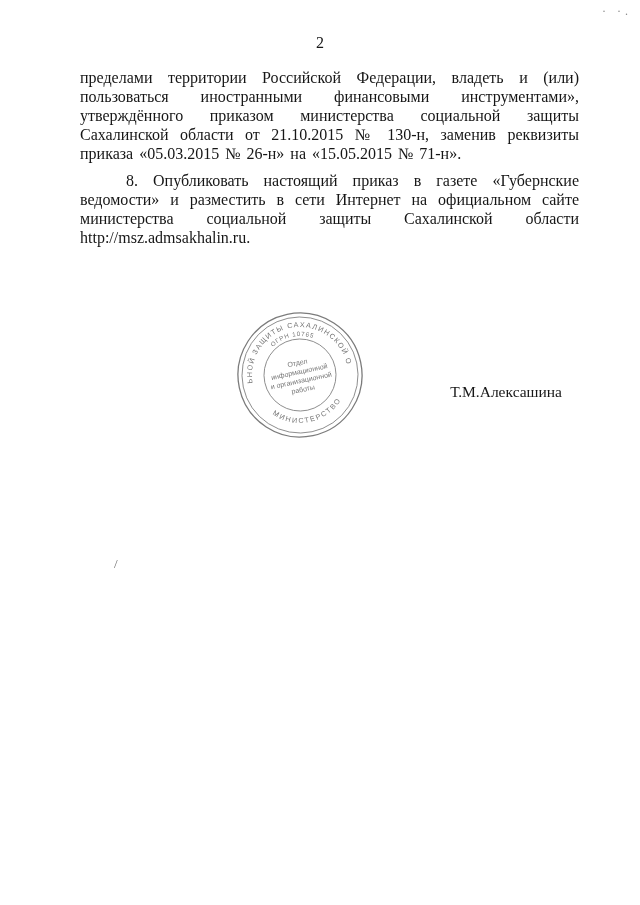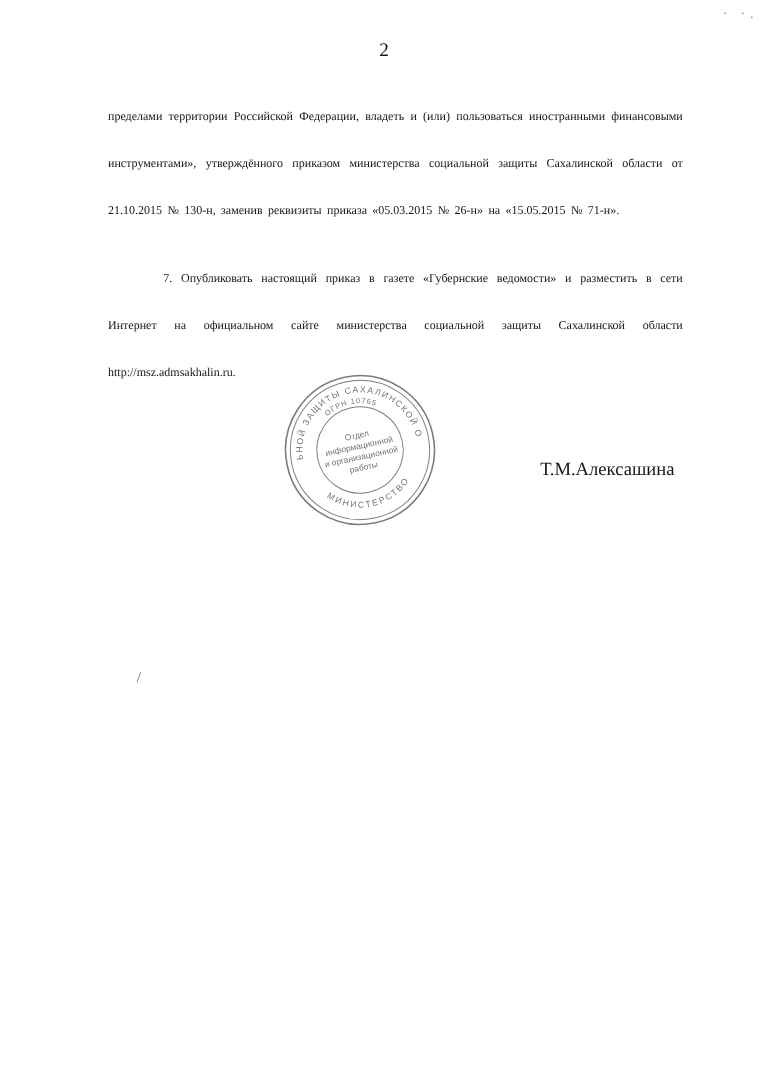--- a/index.html
+++ b/index.html
@@ -24,23 +24,23 @@
     text-align: center;
     font-size: 16px;
   }
   .content {
     position: absolute;
     top: 60px;
     left: 72px;
     width: 515px;
   }
   .para {
-    margin: 18px;
-    font-size: 10px;
-    line-height: 39px;
+    margin: 8px;
+    font-size: 16px;
+    line-height: 19px;
     text-align: justify;
     word-spacing: 2px;
   }
   .para.indented {
     text-indent: 46px;
   }
   .sig-block {
     position: absolute;
     top: 360px;
     left: 72px;
@@ -100,21 +100,21 @@
 
 <div class="page">
 
   <div class="artifact-tr">· ·.</div>
   <div class="artifact-stray">/</div>
 
   <div class="page-number">2</div>
 
   <div class="content">
     <p class="para">пределами территории Российской Федерации, владеть и (или) пользоваться иностранными финансовыми инструментами», утверждённого приказом министерства социальной защиты Сахалинской области от 21.10.2015 № 130-н, заменив реквизиты приказа «05.03.2015 № 26-н» на «15.05.2015 № 71-н».</p>
-    <p class="para indented">7. Опубликовать настоящий приказ в газете «Губернские ведомости» и разместить в сети Интернет на официальном сайте министерства социальной защиты Сахалинской области http://msz.admsakhalin.ru.</p>
+    <p class="para indented">8. Опубликовать настоящий приказ в газете «Губернские ведомости» и разместить в сети Интернет на официальном сайте министерства социальной защиты Сахалинской области http://msz.admsakhalin.ru.</p>
   </div>
 
   <div class="sig-block">
     <div class="sig-title">
       <br>
     </div>
     <div class="sig-name">Т.М.Алексашина</div>
 
     <div class="stamp">
       <svg viewBox="0 0 144 144" width="144" height="144">

